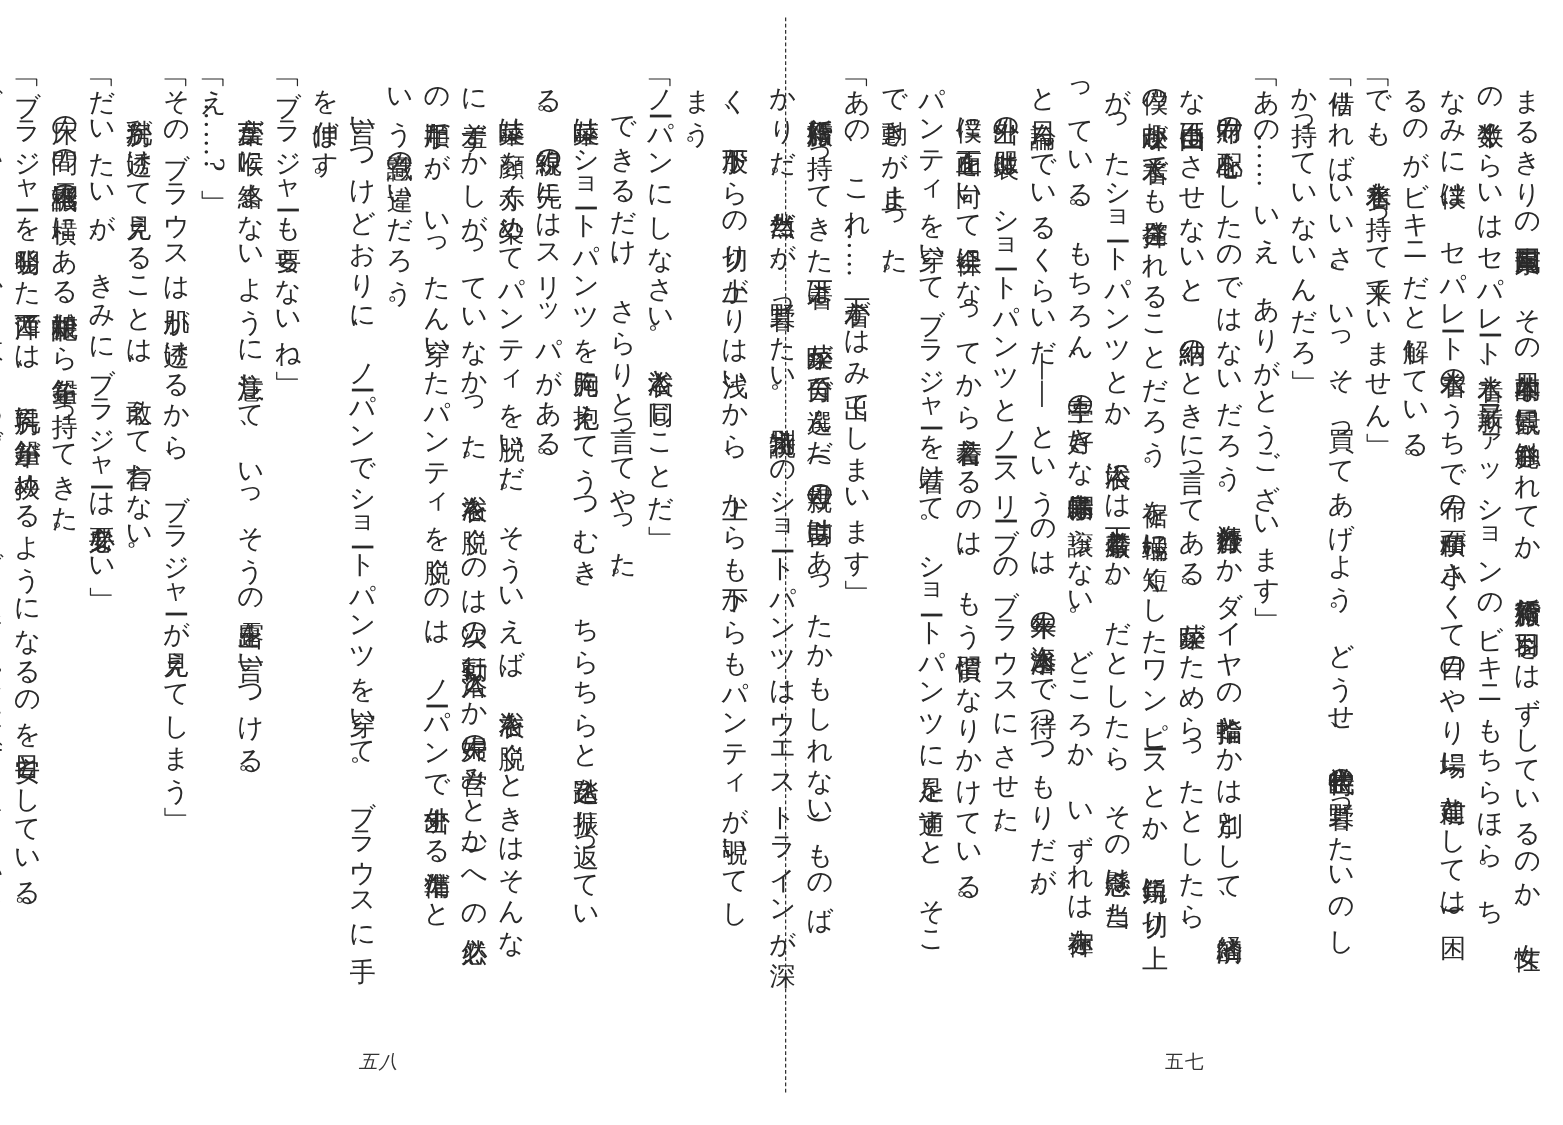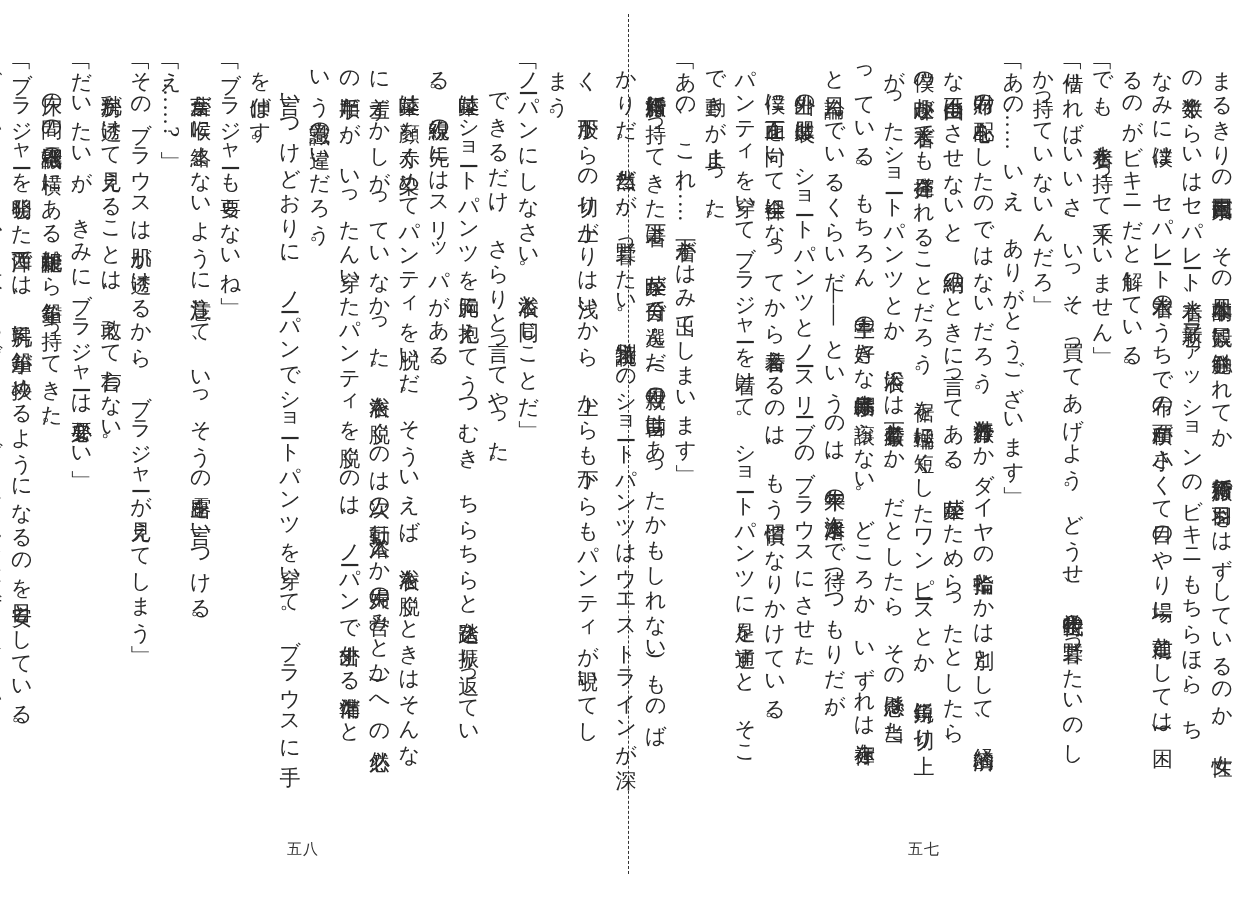--- a/index.html
+++ b/index.html
@@ -10,22 +10,22 @@
   .page-left { left: 0; width: 628px; }
   .col-area { position: absolute; top: 56px; height: 700px;
               writing-mode: vertical-rl; -webkit-writing-mode: vertical-rl;
               font-size: 21px; line-height: 29.8px; letter-spacing: 1px; }
   .page-right .col-area { right: 14px; width: 590px; }
   .page-left .col-area { right: 26px; width: 600px; }
   .para { margin: 0; padding: 0; white-space: pre-wrap; }
   .divider { position: absolute; left: 628px; top: 14px; height: 860px; width: 0;
              border-left: 1.5px dashed #333; }
   .folio { position: absolute; top: 840px; font-size: 15px; color: #333; letter-spacing: 1px; }
-  .folio-left { left: 287px; }
-  .folio-right { left: 908px; }
+  .folio-left { left: 287px; font-style: italic; }
+  .folio-right { left: 932px; }
 </style>
 </head>
 <body>
 
 <div class="page page-left">
   <div class="col-area">
     <p class="para">く、股下からの切り上がりは浅いから、上からも下からもパンティが覗いてしまう。</p>
     <p class="para">「ノーパンにしなさい。浴衣と同じことだ」</p>
     <p class="para">　できるだけ、さらりと言ってやった。</p>
     <p class="para">　睦菜はショートパンツを胸元に抱えてうつむき、ちらちらと踏込を振り返っている。視線の先にはスリッパがある。</p>

